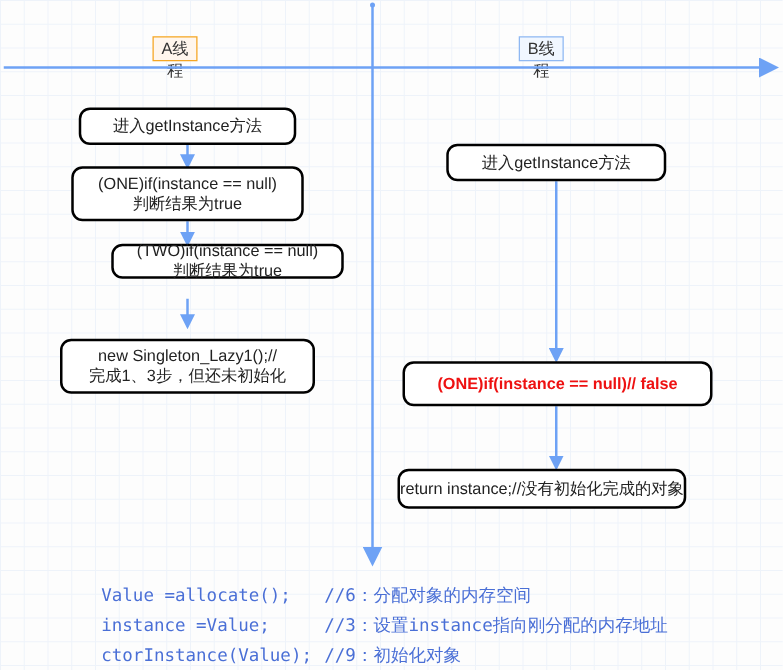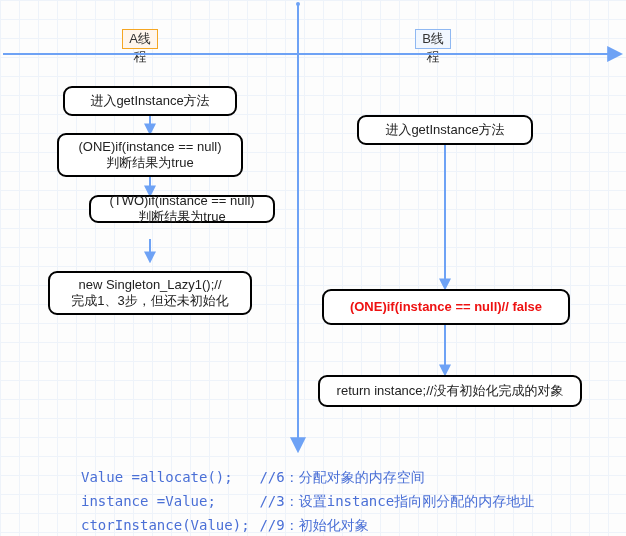--- a/index.html
+++ b/index.html
@@ -98,21 +98,21 @@
   <span>new Singleton_Lazy1();//</span>
   <span>完成1、3步，但还未初始化</span>
 </div>
 
 <div class="node" style="left:357px; top:115px; width:176px; height:30px;">
   <span>进入getInstance方法</span>
 </div>
 <div class="node" style="left:322px; top:289px; width:248px; height:36px;">
   <span class="red">(ONE)if(instance == null)// false</span>
 </div>
-<div class="node" style="left:318px; top:375px; width:264px; height:32px;">
+<div class="node" style="left:318px; top:375px; width:231px; height:32px;">
   <span>return instance;//没有初始化完成的对象</span>
 </div>
 
 <div class="notes">
   <div>
     <span class="code">Value =allocate();</span>
     <span>//6：分配对象的内存空间</span>
   </div>
   <div>
     <span class="code">instance =Value;</span>

